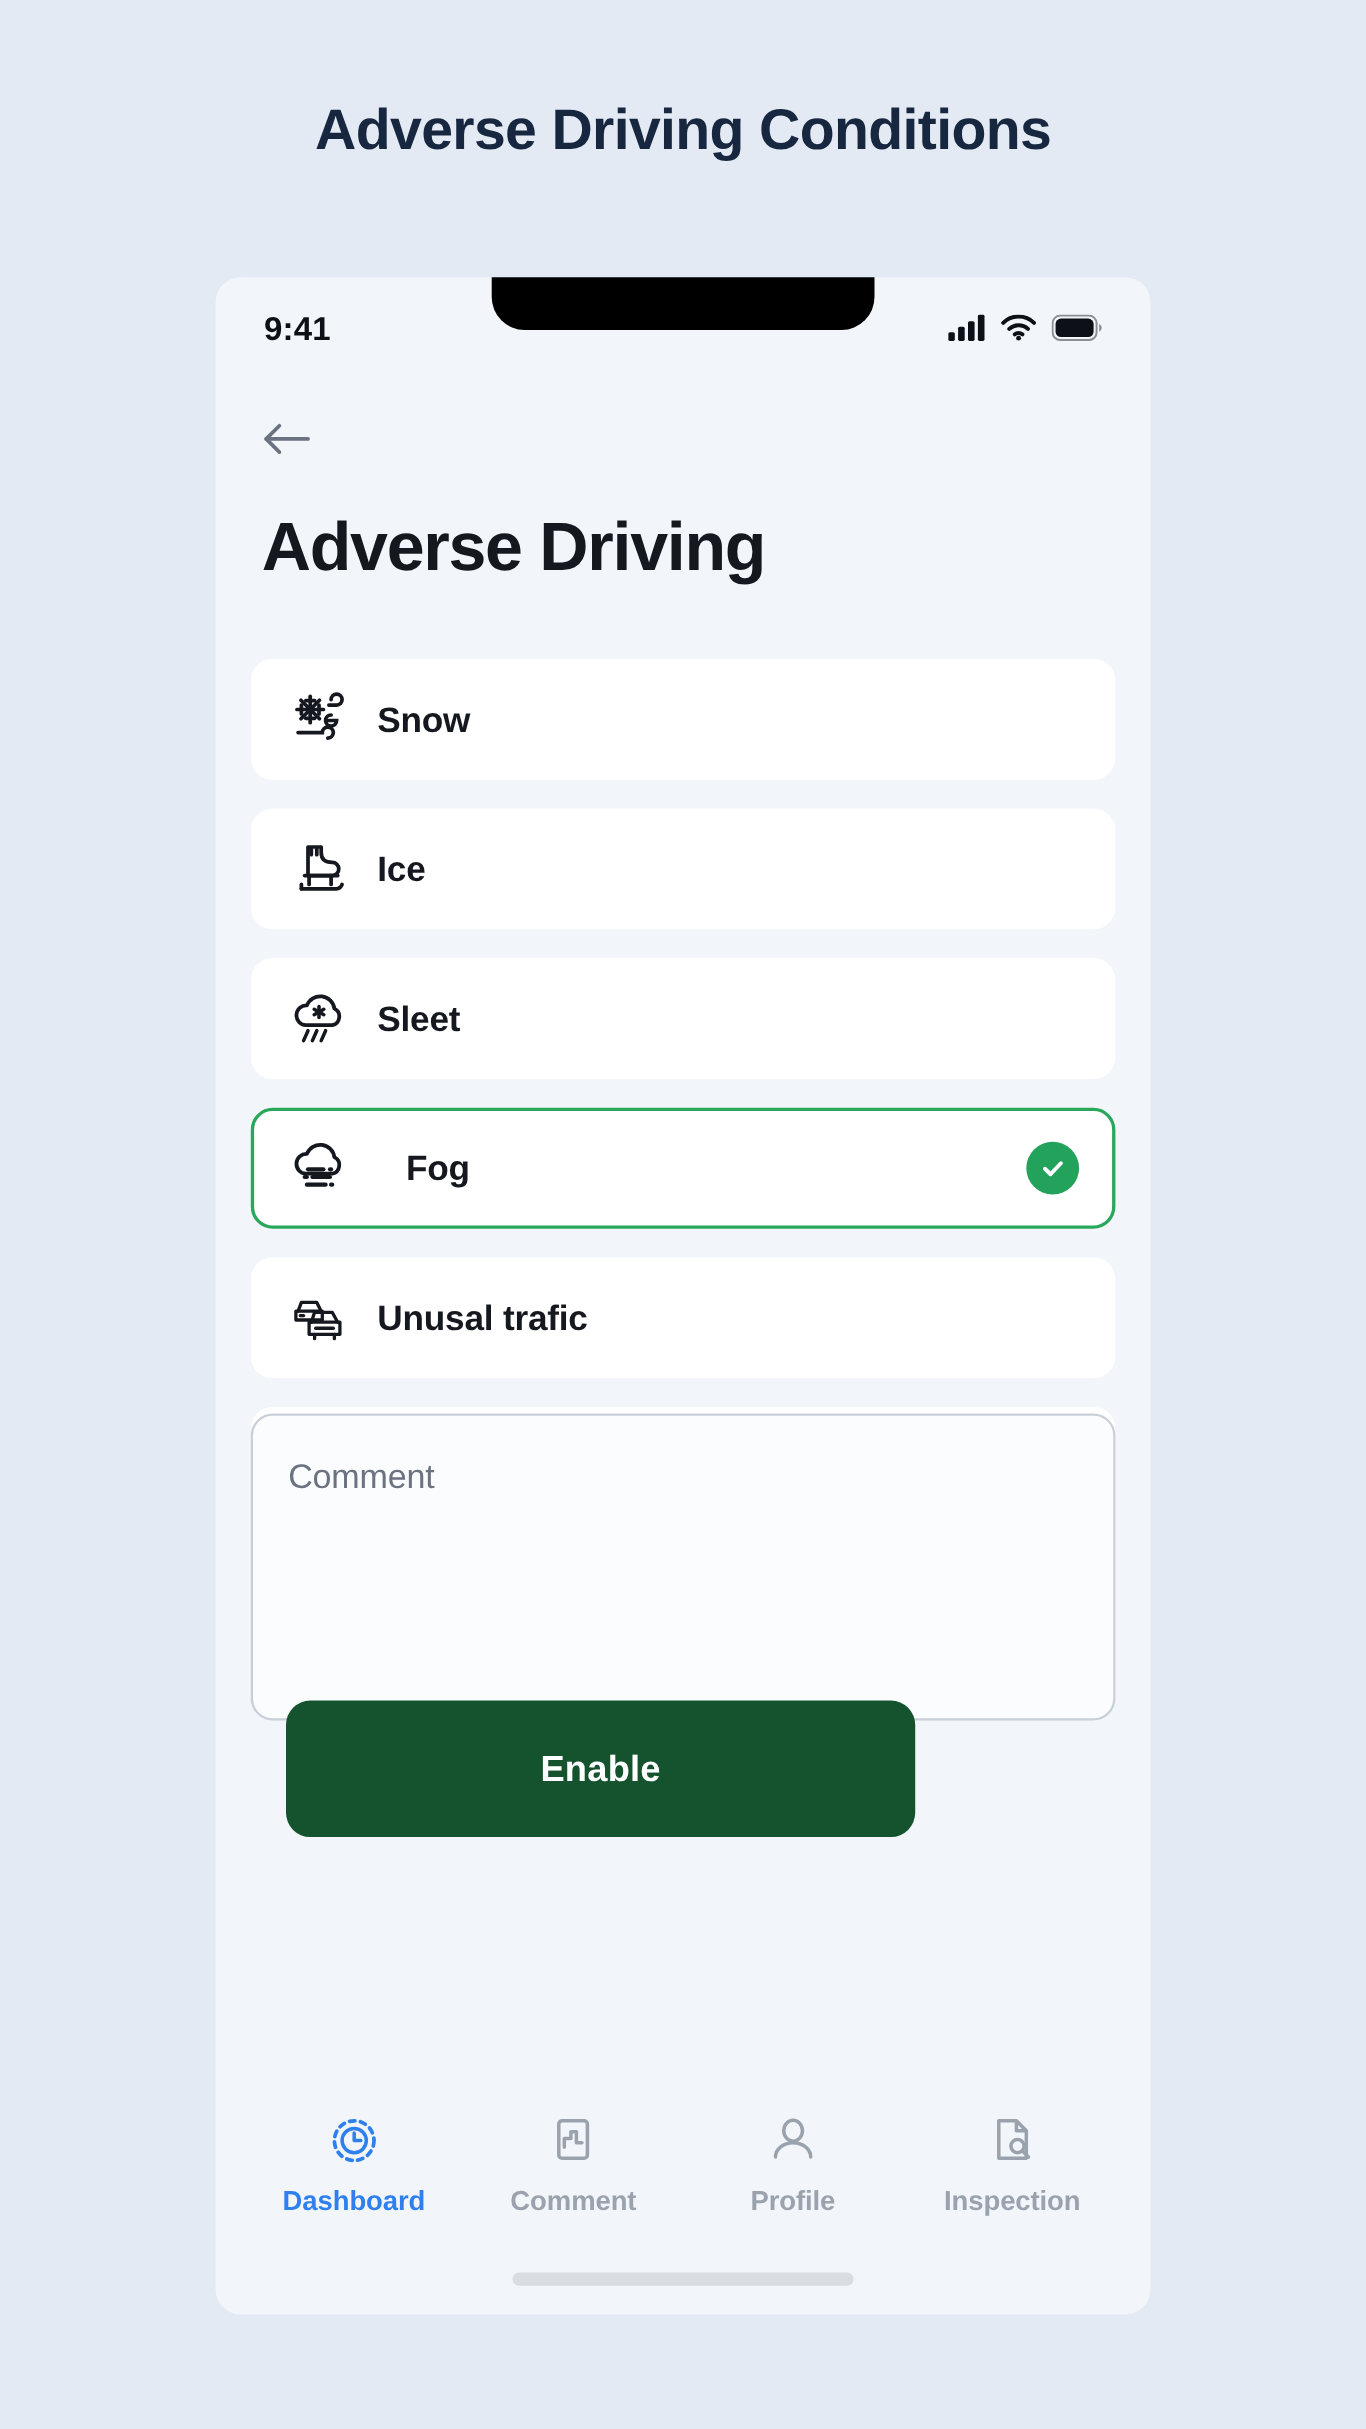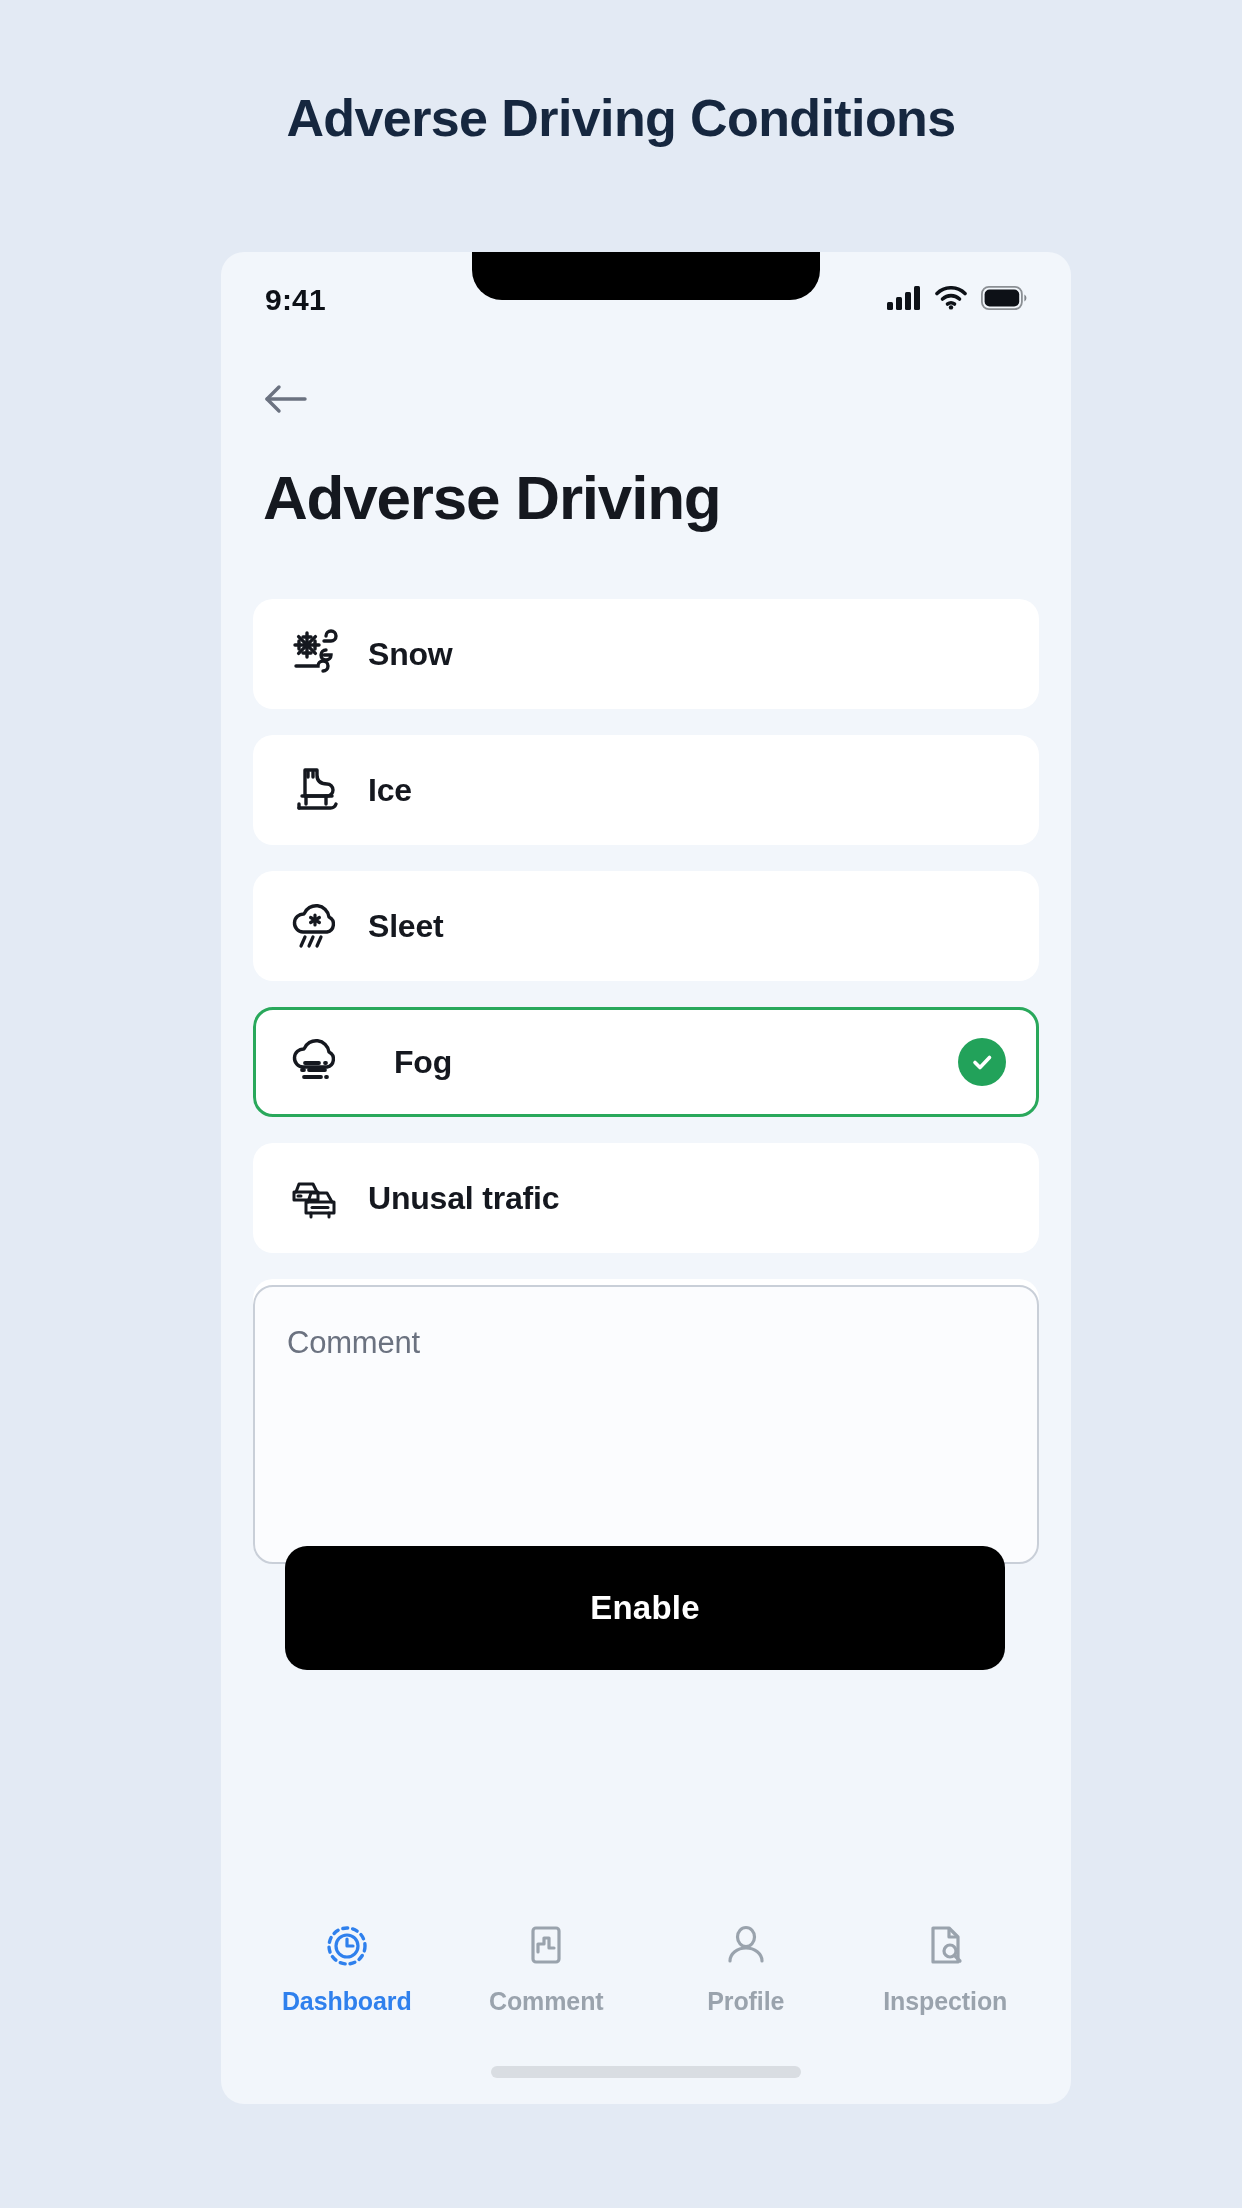--- a/index.html
+++ b/index.html
@@ -35,21 +35,20 @@
   
   .phone {
     position: absolute;
     left: 196px;
     top: 252px;
     width: 850px;
     height: 1852px;
     background: #f2f6fb;
     border-radius: 23px;
     overflow: hidden;
-    margin-left: 25px;
   }
 
   .notch {
     position: absolute;
     left: 50%;
     transform: translateX(-50%);
     top: -18px;
     width: 348px;
     height: 66px;
     background: #000;
@@ -176,23 +175,23 @@
     font-size: 31px;
     color: #6b7280;
     letter-spacing: -0.2px;
   }
 
   
   .enable-btn {
     position: absolute;
     top: 1294px;
     left: 64px;
-    width: 720px;
+    width: 572px;
     height: 124px;
-    background: #000000;
+    background: #14532d;
     border: none;
     border-radius: 22px;
     color: #ffffff;
     font-size: 33px;
     font-weight: 700;
     font-family: "Liberation Sans", sans-serif;
     letter-spacing: 0.2px;
     cursor: pointer;
   }
 

